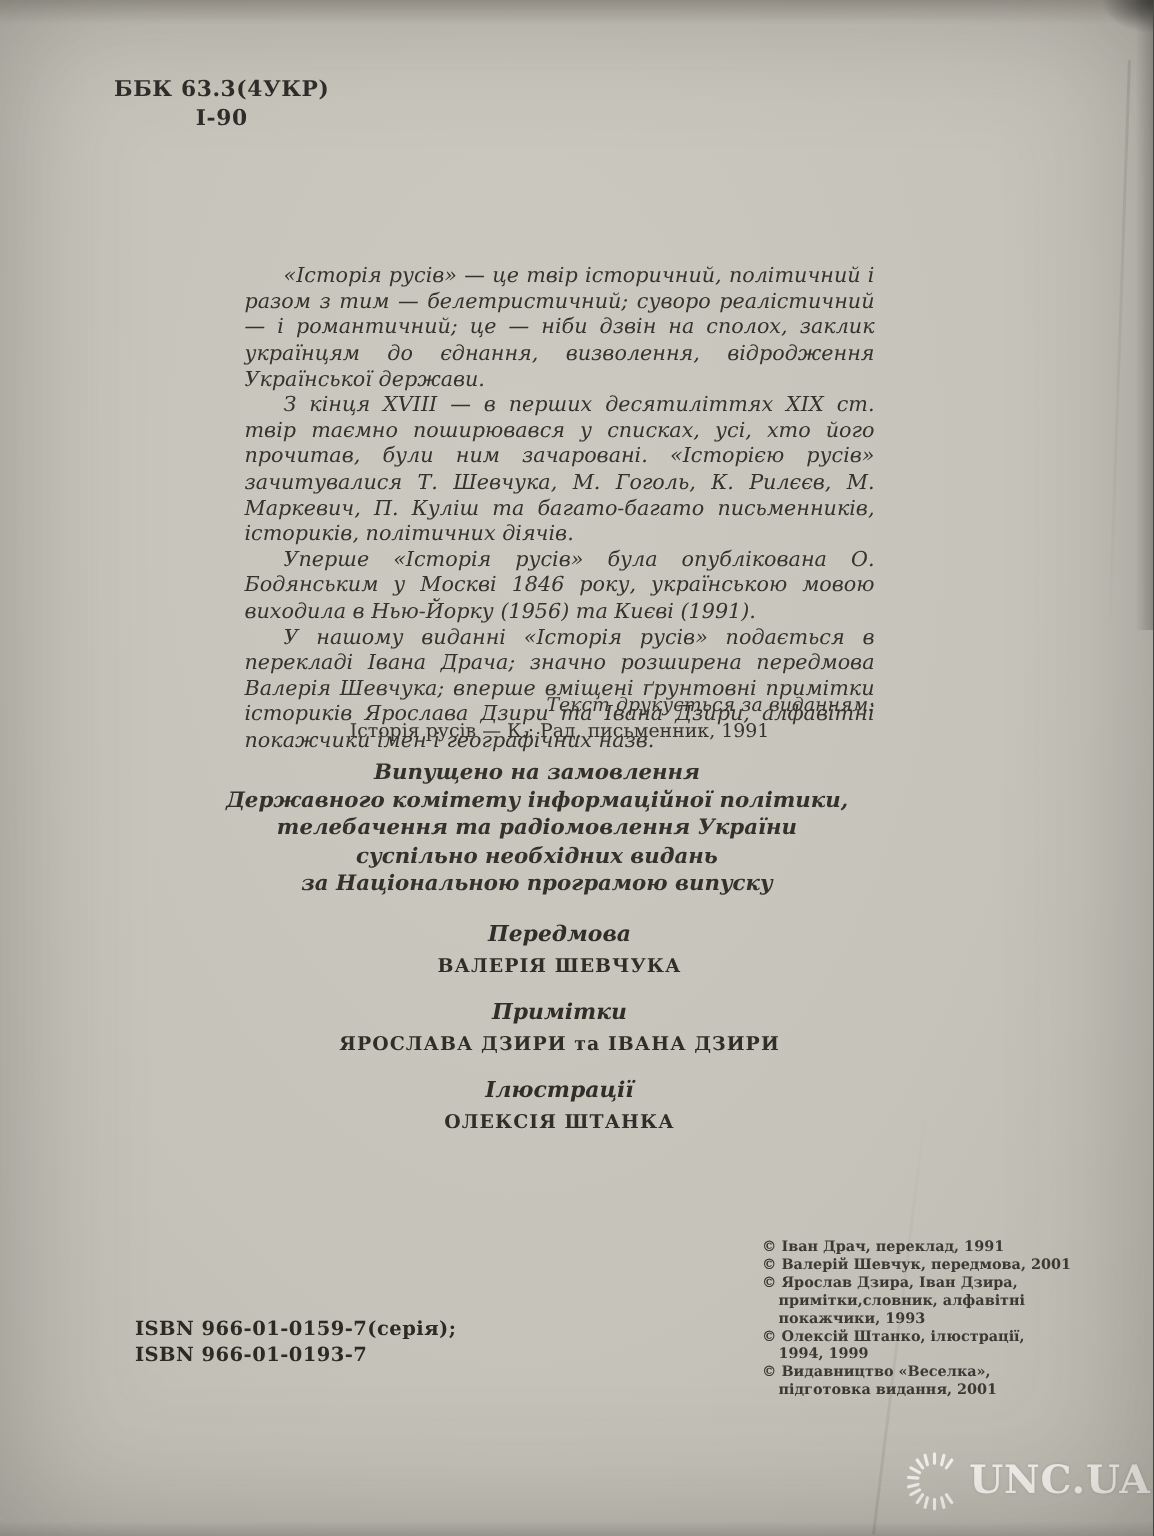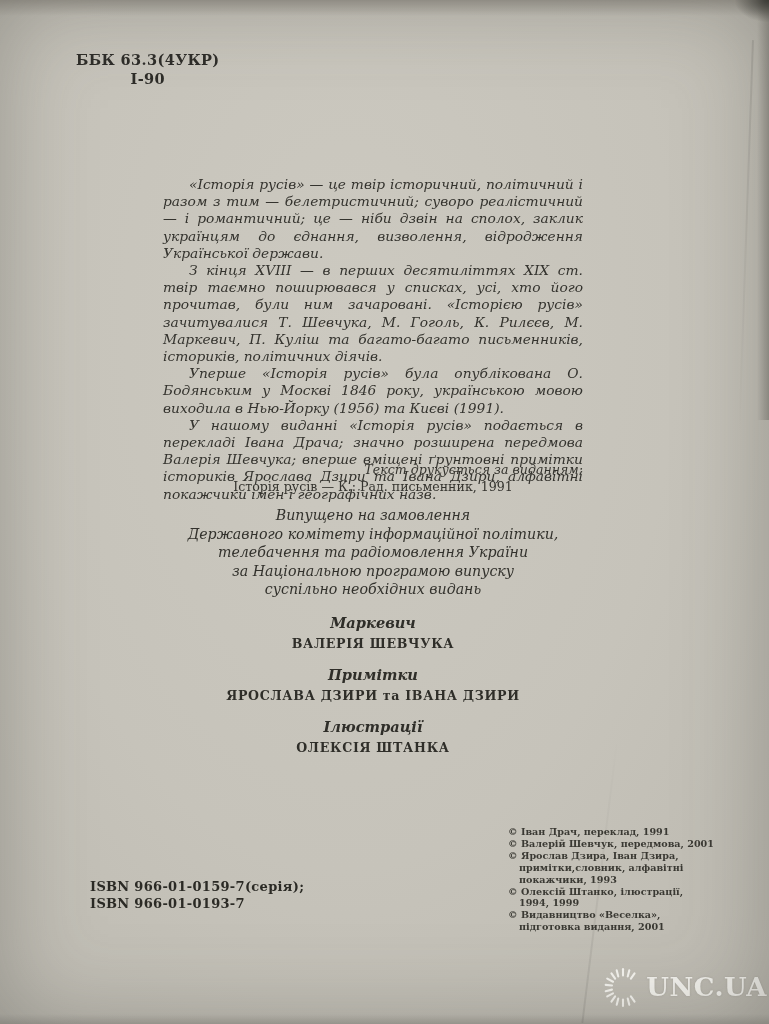--- a/index.html
+++ b/index.html
@@ -30,22 +30,22 @@
 
   .annotation{position:absolute;left:163px;top:176px;width:420px;
     font-style:italic;font-size:13.8px;line-height:17.2px;text-align:justify;
     color:#34332e;}
   .annotation p{margin:0;text-indent:26px;}
 
   .edition{position:absolute;left:163px;top:461px;width:420px;text-align:center;
     font-size:12.6px;line-height:17px;color:#34332e;}
   .edition .lbl{font-style:italic;text-align:right;}
 
-  .commission{position:absolute;left:143px;top:506px;width:460px;text-align:center;
-    font-style:italic;font-weight:normal;font-size:14.2px;line-height:18.6px;color:#32312c;}
+  .commission{position:absolute;left:128px;top:506px;width:460px;text-align:center;
+    font-style:italic;font-weight:bold;font-size:14.2px;line-height:18.6px;color:#32312c;}
   .commission div{margin:0;}
 
   .credits{position:absolute;left:163px;top:612px;width:420px;text-align:center;color:#2f2e29;}
   .credit{margin-bottom:10px;}
   .credit .role{font-style:italic;font-weight:bold;font-size:14.6px;line-height:21px;}
   .credit .name{font-size:12.6px;font-weight:600;letter-spacing:.7px;line-height:21px;}
 
   .copyrights{position:absolute;left:508px;top:826px;width:208px;
     font-size:9.6px;line-height:11.9px;color:#3a3933;font-weight:bold;}
   .c-entry{text-indent:-11px;padding-left:11px;margin:0;}
@@ -85,27 +85,27 @@
 
   <div class="edition">
     <div class="lbl">Текст друкується за виданням:</div>
     <div class="val">Історія русів — К.: Рад. письменник, 1991</div>
   </div>
 
   <div class="commission">
     <div>Випущено на замовлення</div>
     <div>Державного комітету інформаційної політики,</div>
     <div>телебачення та радіомовлення України</div>
+    <div>суспільно необхідних видань</div>
     <div>за Національною програмою випуску</div>
-    <div>суспільно необхідних видань</div>
   </div>
 
   <div class="credits">
     <div class="credit">
-      <div class="role">Маркевич</div>
+      <div class="role">Передмова</div>
       <div class="name">ВАЛЕРІЯ ШЕВЧУКА</div>
     </div>
     <div class="credit">
       <div class="role">Примітки</div>
       <div class="name">ЯРОСЛАВА ДЗИРИ та ІВАНА ДЗИРИ</div>
     </div>
     <div class="credit">
       <div class="role">Ілюстрації</div>
       <div class="name">ОЛЕКСІЯ ШТАНКА</div>
     </div>

